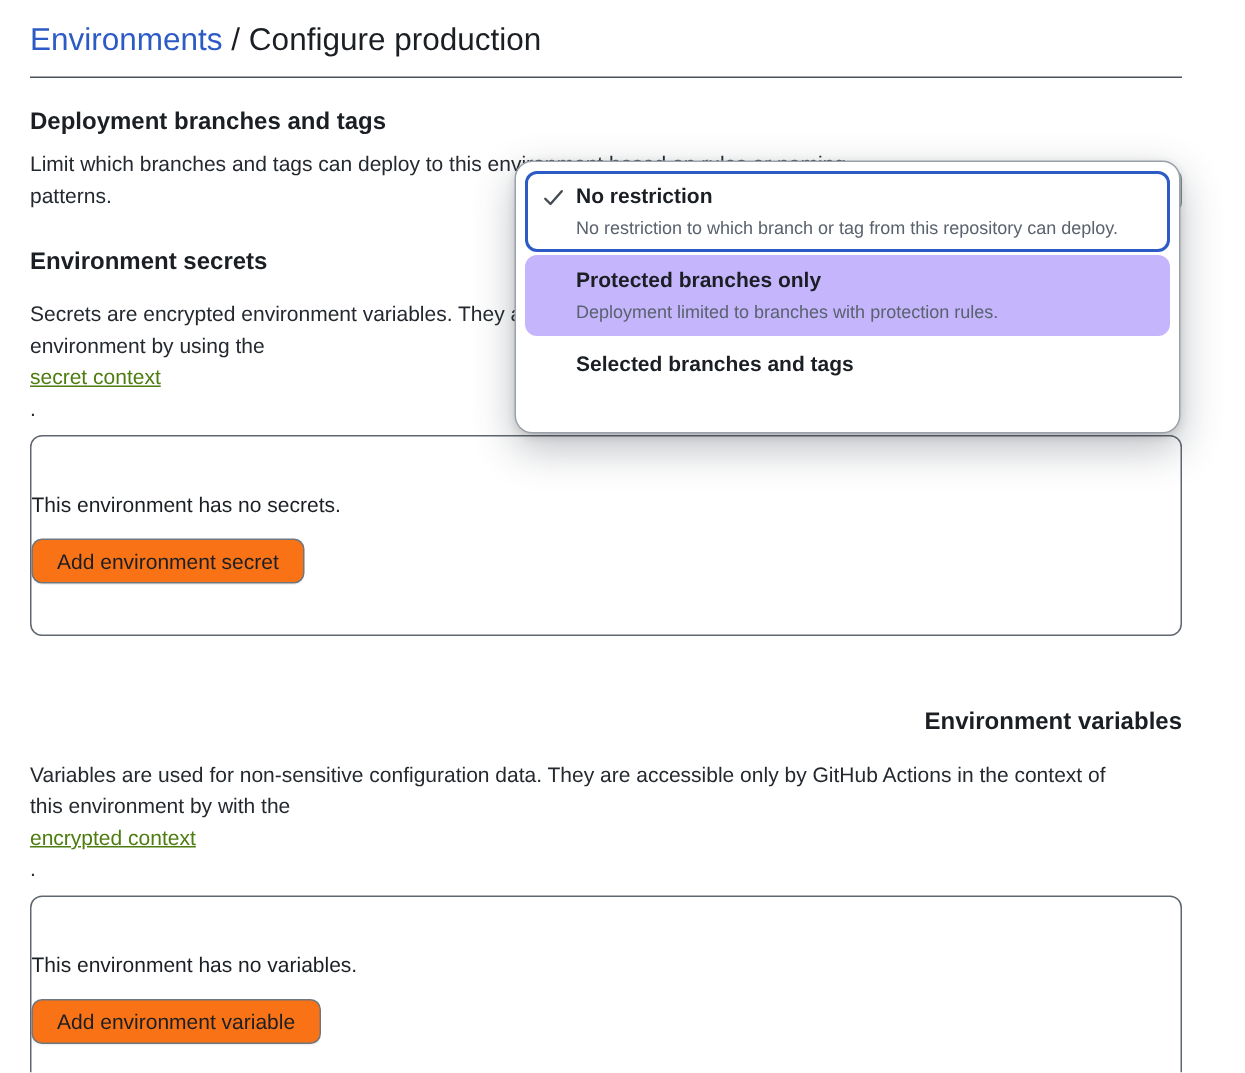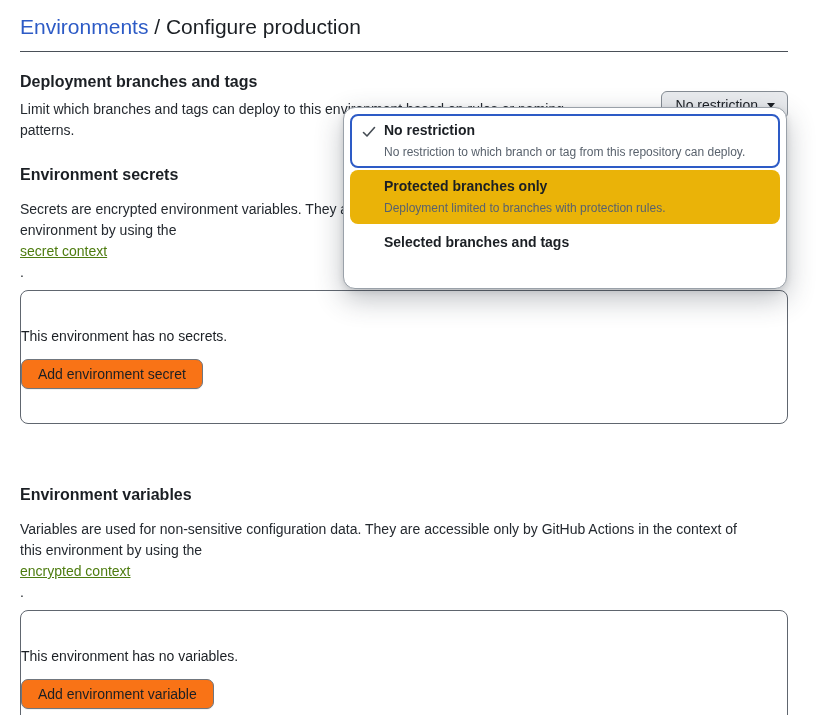--- a/index.html
+++ b/index.html
@@ -12,50 +12,50 @@
   .page-head { padding-top: 13px; padding-bottom: 11px; border-bottom: 1px solid #4a5058; }
   .page-head h1 { font-size: 21px; line-height: 27px; font-weight: 400; color: #1b1f24; }
   .page-head a { color: #2d5bc6; text-decoration: none; cursor: pointer; }
 
   
   .sec-h { font-size: 16px; font-weight: 700; color: #1b1f24; line-height: 20px; }
   .sec-desc { font-size: 14px; line-height: 21px; color: #24292f; }
   .sec-desc span { display: block; }
   .inline-link { color: #4d7c0f; text-decoration: underline; cursor: pointer; }
 
-  .deploy-row { display: flex; justify-content: space-between; align-items: center; margin-top: 20px; }
+  .deploy-row { display: flex; justify-content: space-between; align-items: flex-end; margin-top: 20px; }
   .deploy-row .sec-desc { margin-top: 7px; }
 
   
   .select-btn { display: inline-flex; align-items: center; gap: 9px; margin-top: -3px;
     background: #e9ebee; border: 1px solid #868d95; border-radius: 6px;
     padding: 5px 12px 5px 14px; font-size: 14px; font-weight: 500; color: #1b1f24;
     font-family: inherit; cursor: pointer; }
   .caret { width: 0; height: 0; border-left: 4px solid transparent; border-right: 4px solid transparent;
     border-top: 5px solid #1b1f24; display: inline-block; }
 
   .secrets-h { margin-top: 24px; }
-  .vars-h { margin-top: 61px; }
+  .vars-h { margin-top: 48px; text-align: right; }
   .after-h-desc { margin-top: 14px; }
 
   
   .empty-box { margin-top: 7px; height: 134px; border: 1px solid #60666f; border-radius: 8px;
     display: flex; flex-direction: column; align-items: flex-start; padding-top: 37px; background: #fff; }
   .empty-text { font-size: 14px; color: #1b1f24; line-height: 16px; }
   .add-btn { margin-top: 15px; background: #f97316; border: 1px solid #70767e; border-radius: 7px;
     padding: 6px 16px; font-size: 14px; font-weight: 500; color: #1b1f24; font-family: inherit;
     cursor: pointer; box-shadow: 0 1px 0 rgba(27,31,36,0.06); }
 
   
   .menu { position: absolute; left: 343px; top: 107px; width: 444px; height: 182px; z-index: 10;
     background: #fff; border: 1px solid #9aa1a9; border-radius: 12px; padding: 6px;
     box-shadow: 0 10px 28px rgba(50,60,70,0.32), 0 2px 6px rgba(0,0,0,0.12); }
   .menu-item { position: relative; border-radius: 8px; padding: 8px 10px 8px 34px; margin-bottom: 2px; cursor: pointer; }
   .menu-item.focused { border: 2px solid #2d5bc6; padding: 6px 8px 6px 32px; }
-  .menu-item.hovered { background: #eab308; }
+  .menu-item.hovered { background: #c4b5fd; }
   .mi-title { font-size: 14px; font-weight: 700; line-height: 17px; color: #1b1f24; }
   .mi-desc { font-size: 12px; line-height: 15px; color: #59626d; margin-top: 6px; }
   .check { position: absolute; left: 9px; top: 8px; width: 16px; height: 16px; }
 </style>
 </head>
 <body>
 
 <div class="canvas">
   <div class="content">
 
@@ -83,21 +83,21 @@
       <span><span>environment by using the </span><a class="inline-link">secret context</a><span>.</span></span>
     </div>
     <div class="empty-box">
       <div class="empty-text">This environment has no secrets.</div>
       <button class="add-btn">Add environment secret</button>
     </div>
 
     <div class="sec-h vars-h">Environment variables</div>
     <div class="sec-desc after-h-desc">
       <span>Variables are used for non-sensitive configuration data. They are accessible only by GitHub Actions in the context of</span>
-      <span><span>this environment by using the </span><a class="inline-link">encrypted context</a><span>.</span></span>
+      <span><span>this environment by with the </span><a class="inline-link">encrypted context</a><span>.</span></span>
     </div>
     <div class="empty-box">
       <div class="empty-text">This environment has no variables.</div>
       <button class="add-btn">Add environment variable</button>
     </div>
 
   </div>
 
   <div class="menu">
 

